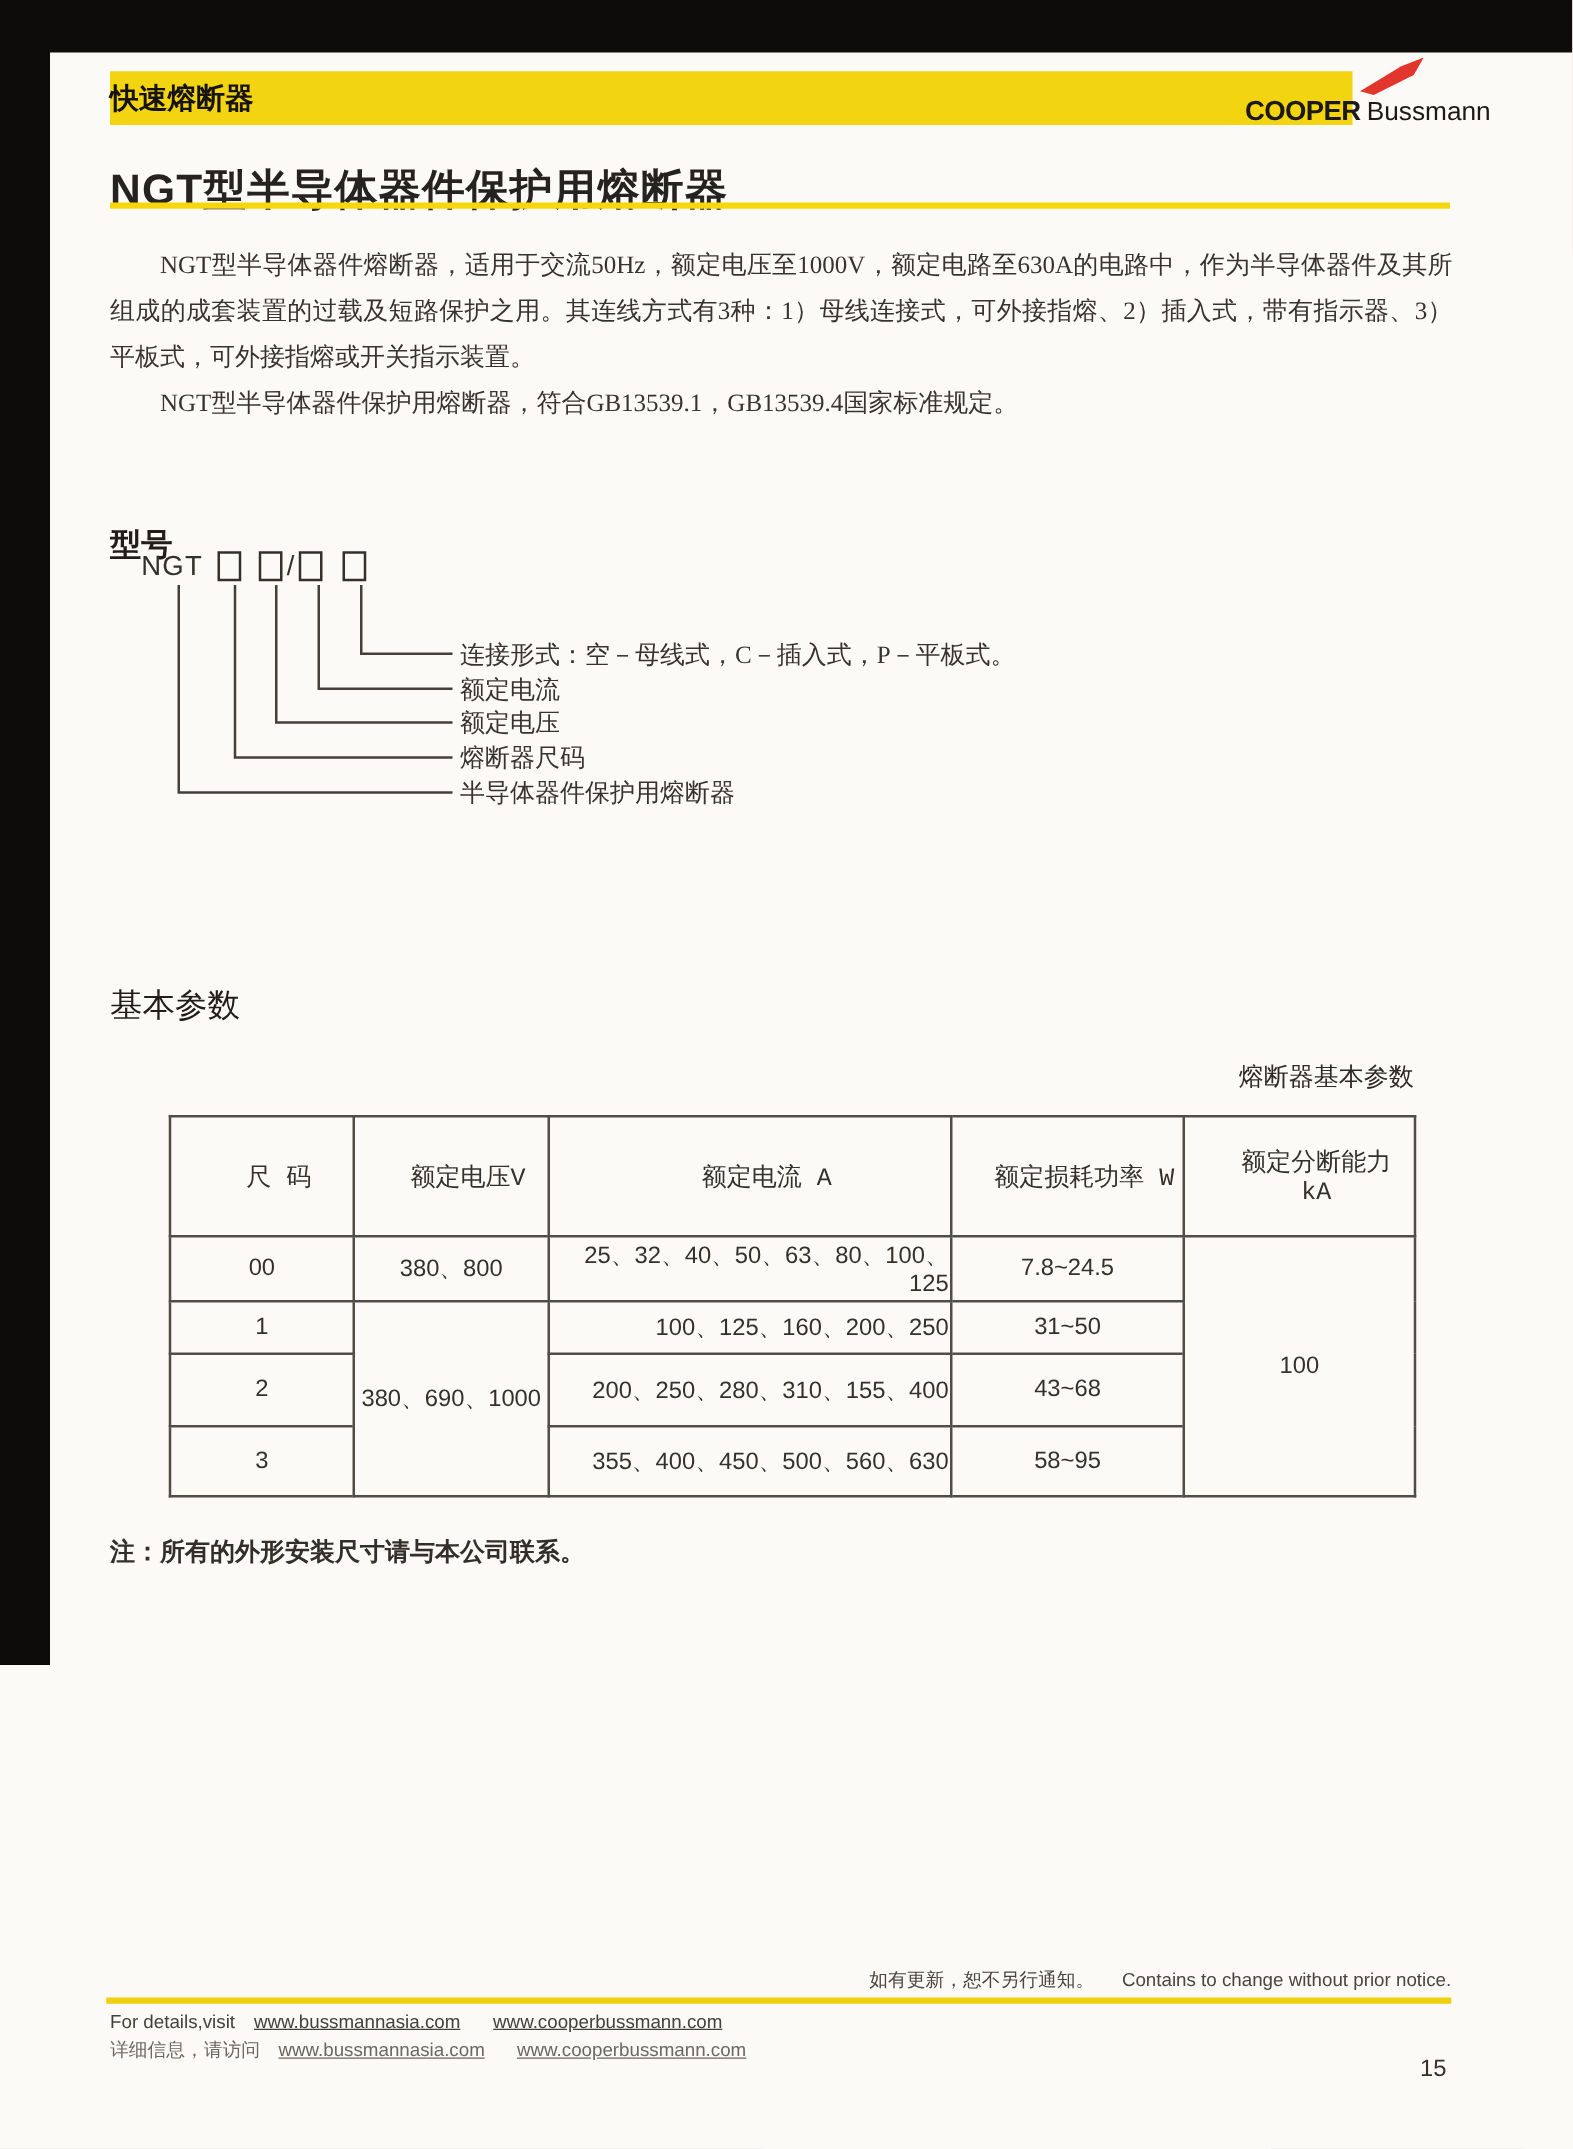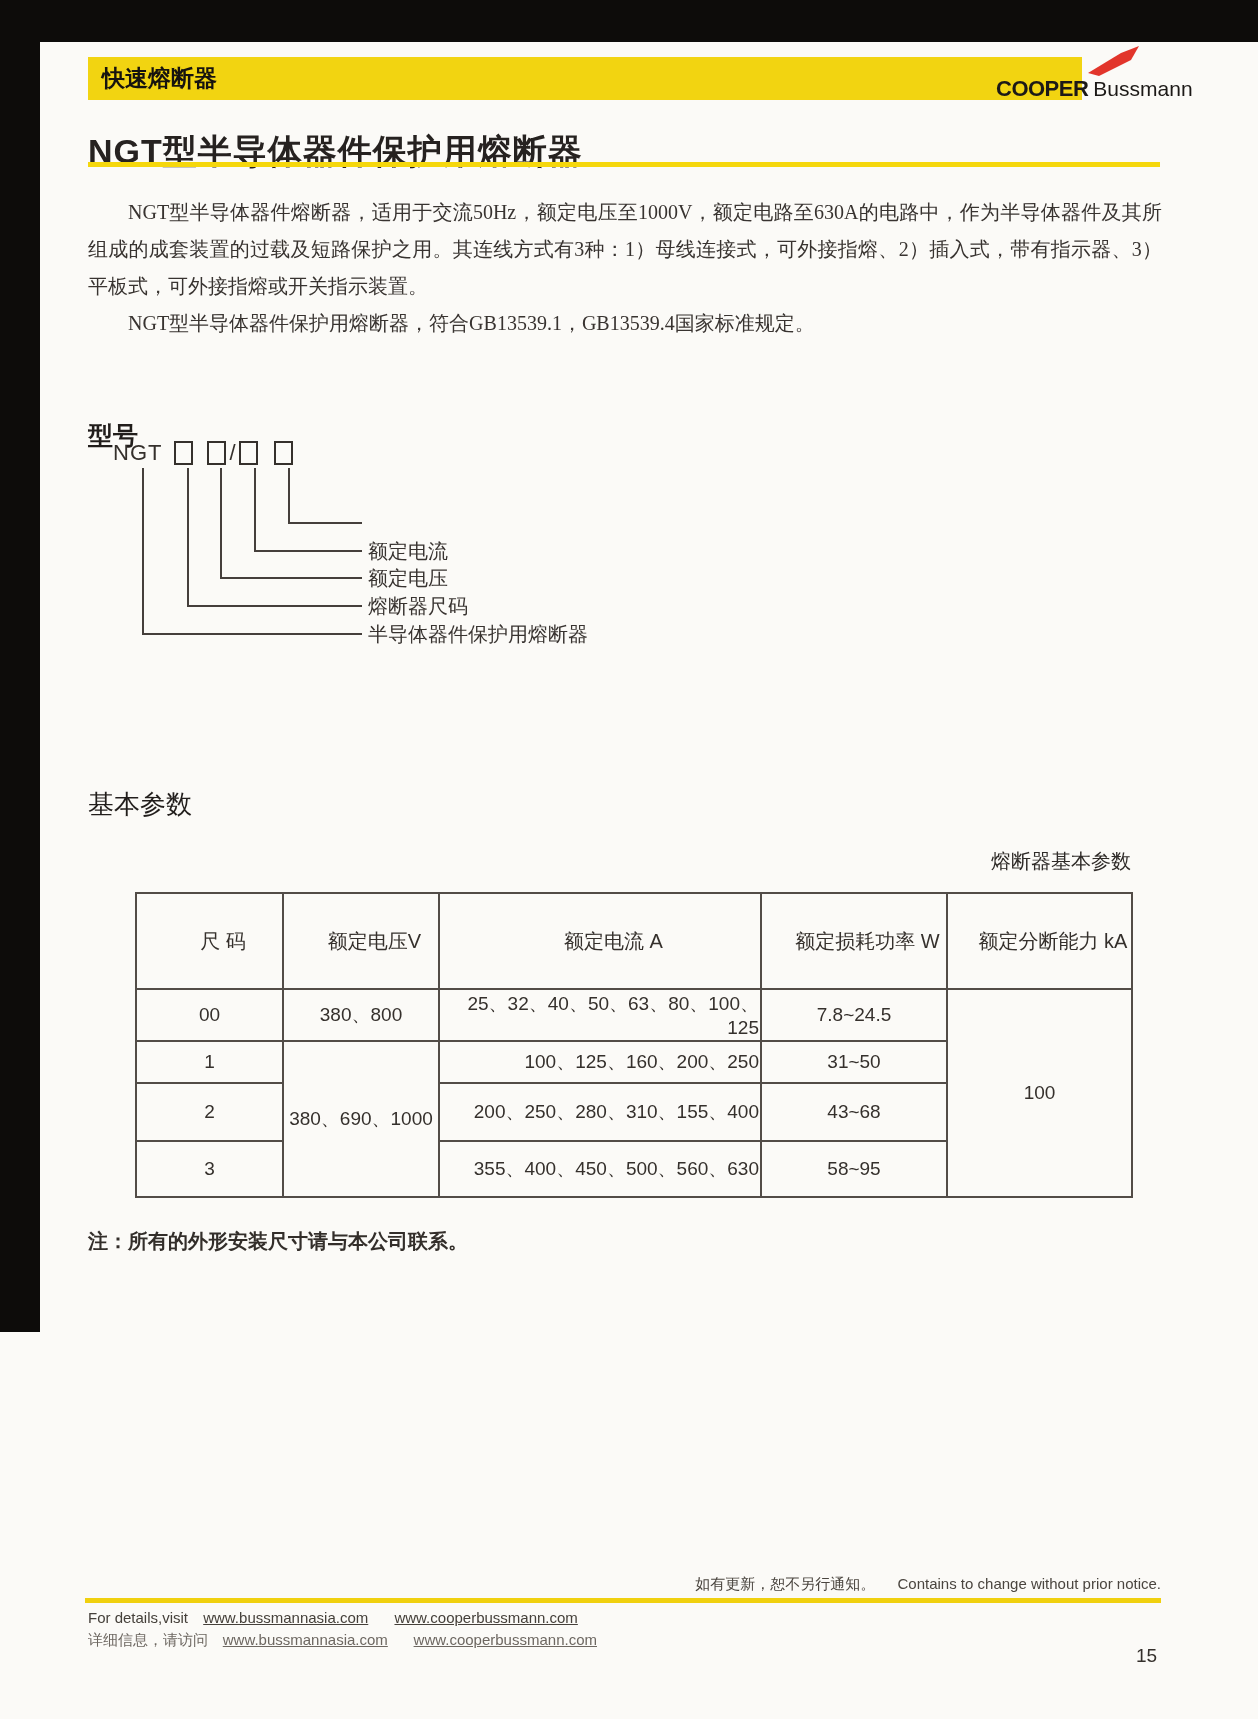--- a/index.html
+++ b/index.html
@@ -6,21 +6,21 @@
   .page{position:relative;width:1258px;height:1719px;background:#fbfaf7;overflow:hidden;
         font-family:"Liberation Sans",sans-serif;}
 
   
   .bar-top{position:absolute;left:0;top:0;width:1258px;height:42px;background:#0d0c0a;}
   .bar-left{position:absolute;left:0;top:0;width:40px;height:1332px;background:#0d0c0a;}
 
   
   .category-band{position:absolute;left:88px;top:57px;width:994px;height:43px;background:#f2d411;
                  display:flex;align-items:center;}
-  .category-band .cat{margin-left:14px;font-weight:bold;font-size:23px;color:#16130f;
+  .category-band .cat{margin-left:0;font-weight:bold;font-size:23px;color:#16130f;
                       font-family:"Liberation Sans",sans-serif;}
   .brand{position:absolute;left:996px;top:46px;width:180px;height:58px;}
   .brand svg{position:absolute;left:92px;top:0;}
   .brand .brandline{position:absolute;left:0;bottom:2px;white-space:nowrap;color:#1c1917;}
   .brand .cooper{font-weight:bold;font-size:22px;letter-spacing:-0.5px;}
   .brand .bussmann{font-size:21px;margin-left:5px;}
 
   .page-title{position:absolute;left:88px;top:106px;font-weight:bold;font-size:34px;
               letter-spacing:1px;color:#262220;font-family:"Liberation Sans",sans-serif;}
   .title-rule{position:absolute;left:88px;top:162px;width:1072px;height:5px;background:#f5d70c;}
@@ -47,21 +47,21 @@
 
   
   .params-heading{position:absolute;left:88px;top:765px;font-weight:normal;font-size:26px;color:#211d1b;
                   font-family:"Liberation Sans",sans-serif;}
   .table-title{position:absolute;left:135px;top:848px;width:996px;text-align:right;font-size:20px;
                color:#2e2a27;font-family:"Liberation Serif","DejaVu Serif",serif;}
   .params-table{position:absolute;left:135px;top:892px;}
   table{border-collapse:collapse;width:996px;table-layout:fixed;}
   th,td{border:2px solid #524c47;text-align:center;vertical-align:middle;color:#35302c;
         font-weight:normal;overflow:hidden;}
-  th{font-size:20px;font-family:Liberation Sans, sans-serif;padding-left:28px;}
+  th{font-size:20px;font-family:Liberation Mono, monospace;padding-left:28px;}
   td{font-size:19px;font-family:"Liberation Sans",sans-serif;}
   tr.hdr{height:96px;}
   tr.r0{height:50px;}tr.r1{height:42px;}tr.r2{height:58px;}tr.r3{height:56px;}
   td.current{text-align:right;padding-left:14px;}
   .note{position:absolute;left:88px;top:1208px;font-size:20px;font-weight:600;color:#332e2a;
         font-family:"Liberation Serif","DejaVu Serif",serif;}
 
   
   .footer-notice{position:absolute;right:97px;top:1575px;white-space:nowrap;font-size:15px;color:#4a453f;}
   .footer-notice .cn{font-family:"Liberation Serif","DejaVu Serif",serif;}
@@ -118,20 +118,21 @@
   </div>
 
   <svg class="model-svg" width="234" height="172" viewBox="0 0 234 172">
     <polyline points="159,0 159,55 232,55" fill="none" stroke="#453f3b" stroke-width="2"></polyline>
     <polyline points="125,0 125,83 232,83" fill="none" stroke="#453f3b" stroke-width="2"></polyline>
     <polyline points="91,0 91,110 232,110" fill="none" stroke="#453f3b" stroke-width="2"></polyline>
     <polyline points="58,0 58,138 232,138" fill="none" stroke="#453f3b" stroke-width="2"></polyline>
     <polyline points="13,0 13,166 232,166" fill="none" stroke="#453f3b" stroke-width="2"></polyline>
   </svg>
 
+  <div class="model-label ml0">连接形式：空－母线式，C－插入式，P－平板式。</div>
   <div class="model-label ml1">额定电流</div>
   <div class="model-label ml2">额定电压</div>
   <div class="model-label ml3">熔断器尺码</div>
   <div class="model-label ml4">半导体器件保护用熔断器</div>
 
   <h2 class="params-heading">基本参数</h2>
   <div class="table-title">熔断器基本参数</div>
 
   <div class="params-table">
     <table>

